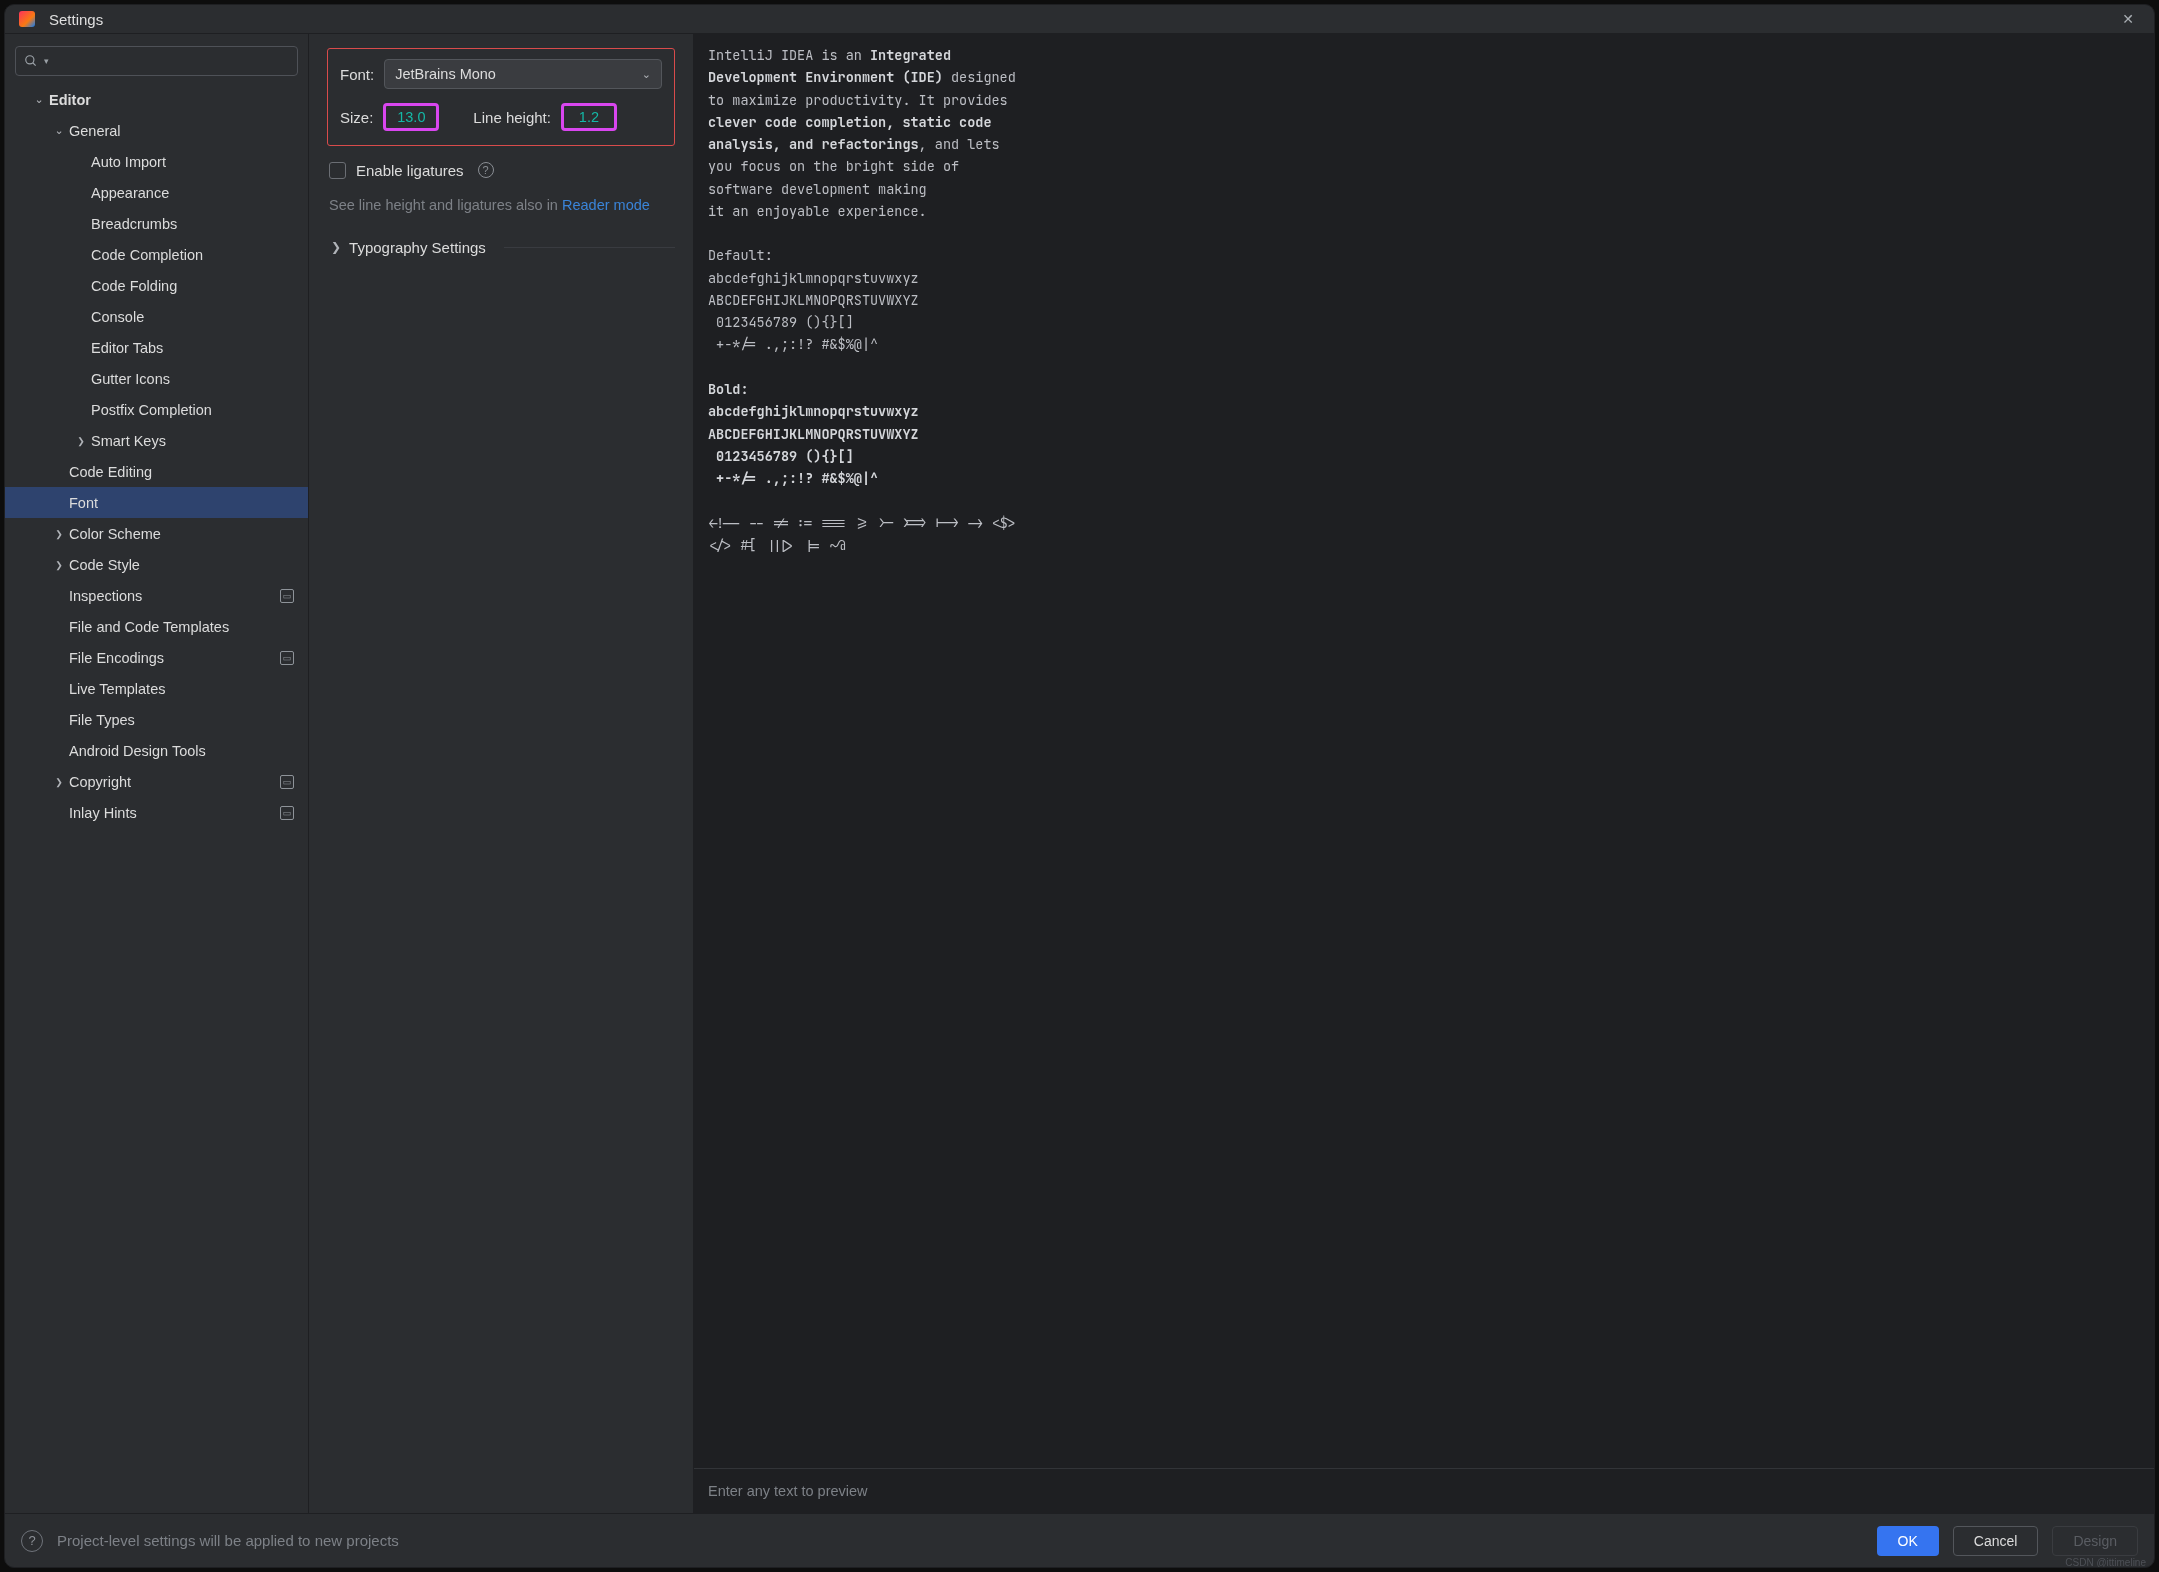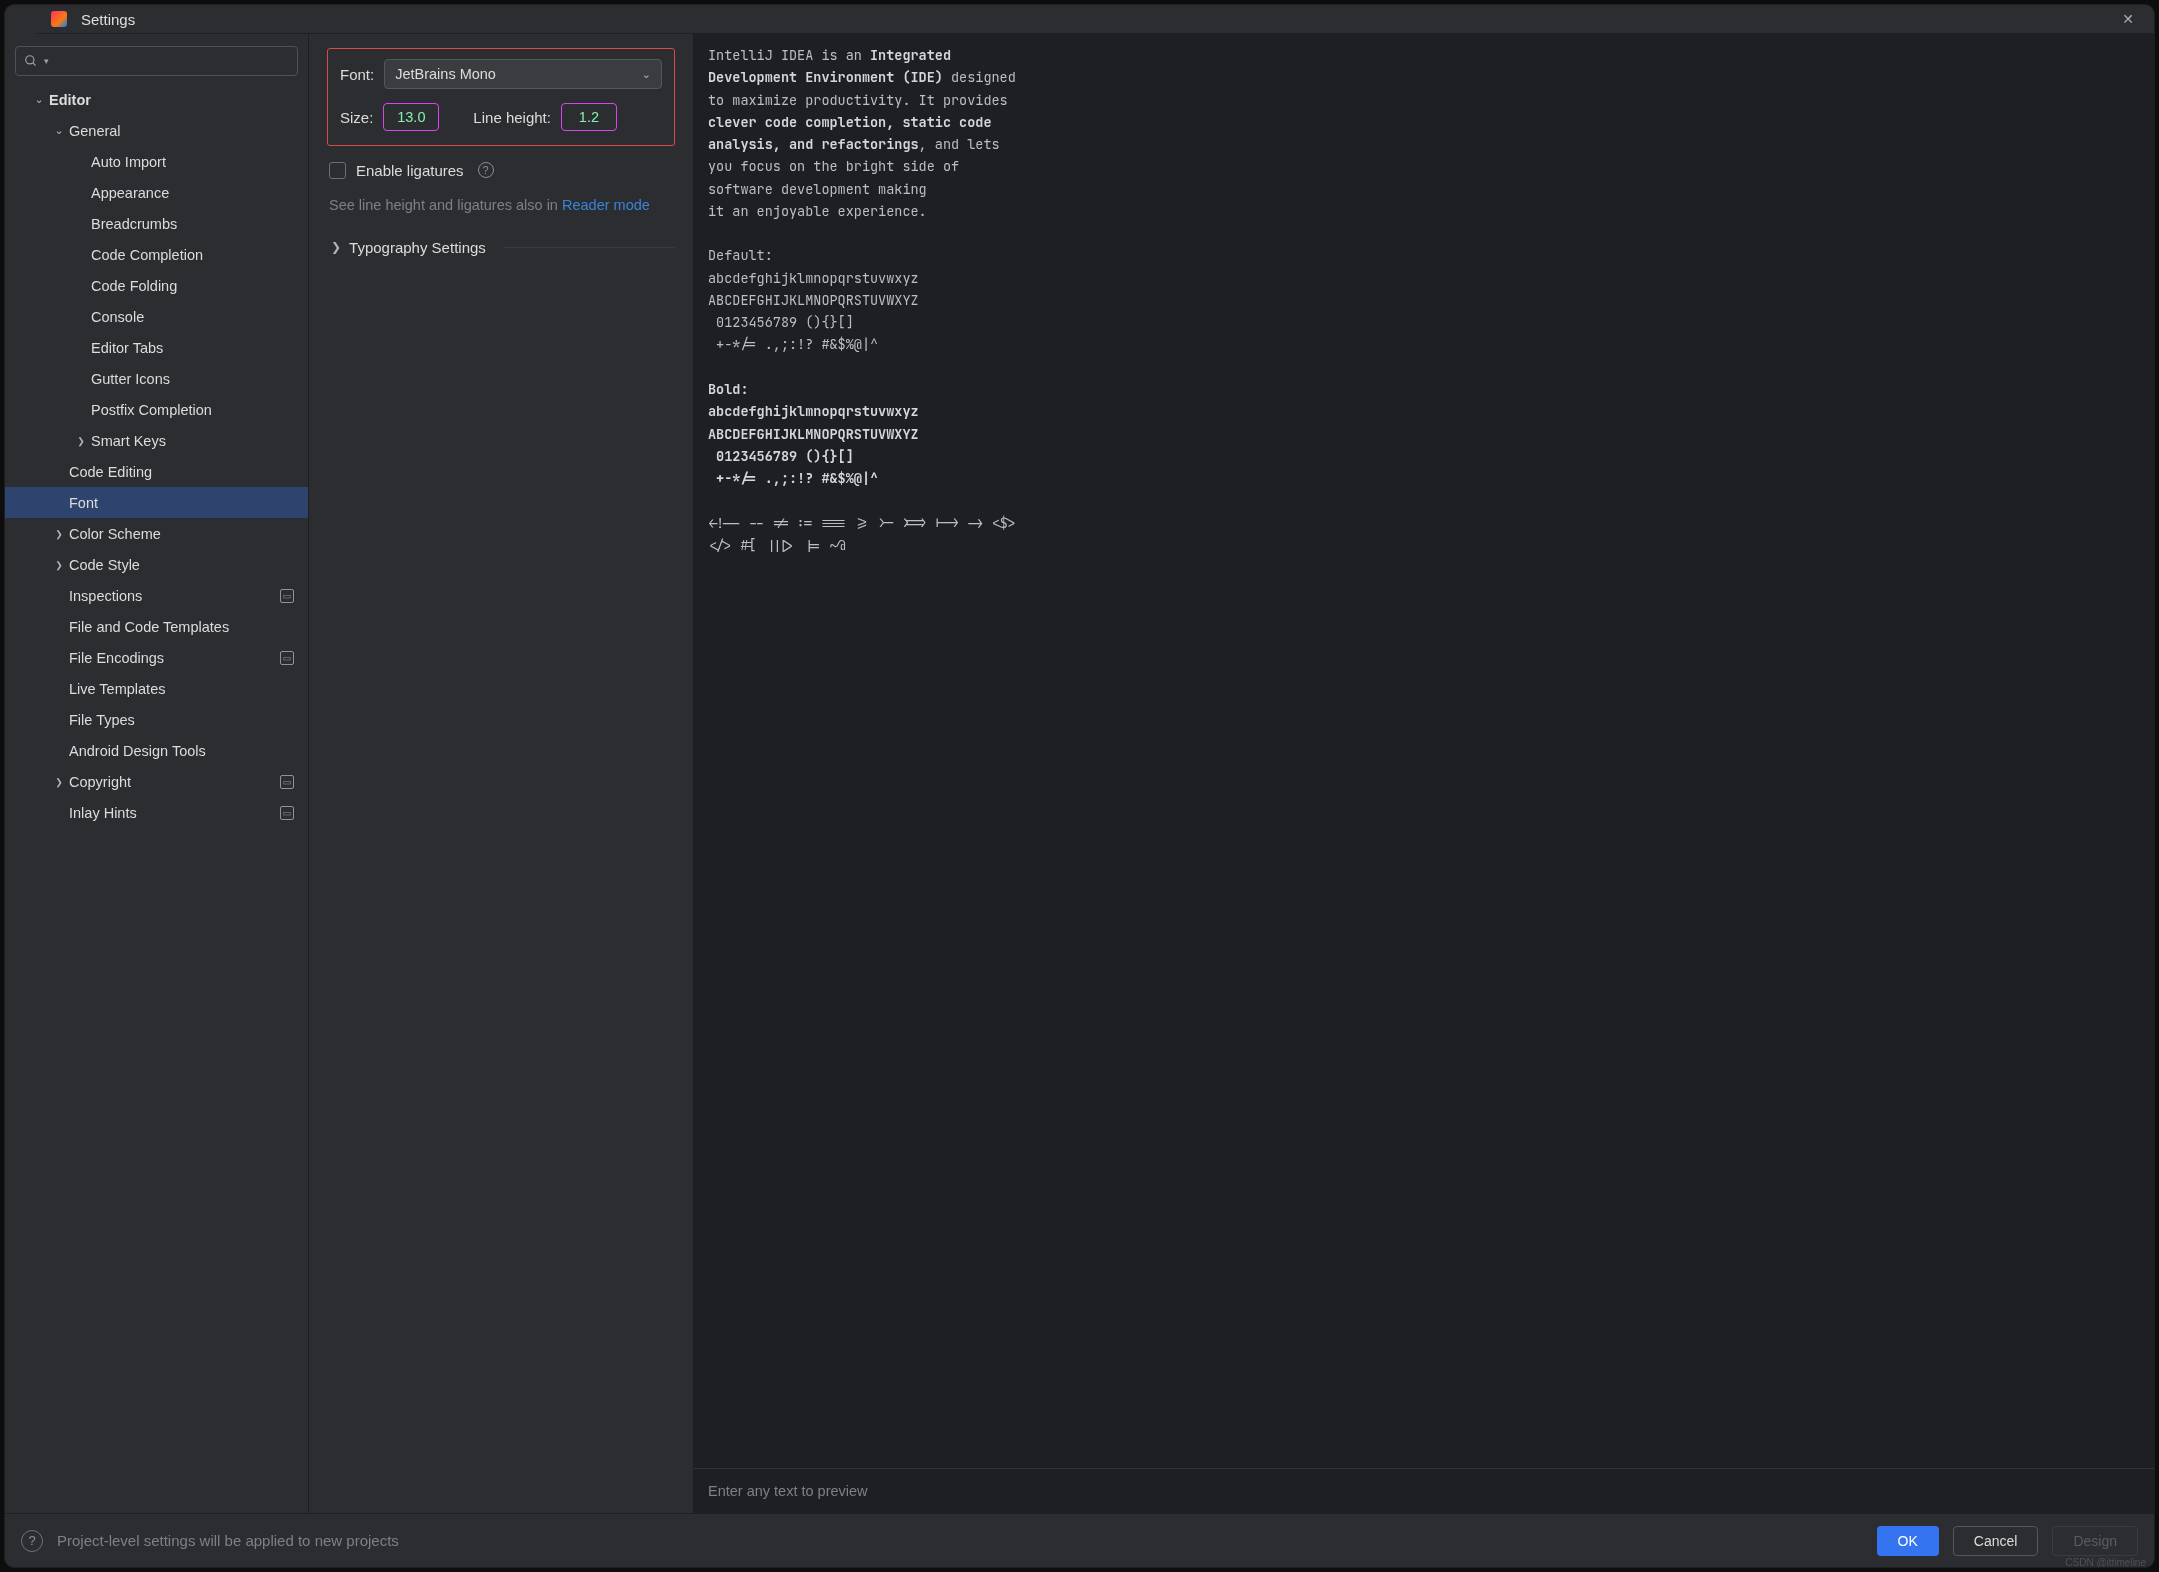--- a/index.html
+++ b/index.html
@@ -21,21 +21,20 @@
   display: flex;
   flex-direction: column;
   overflow: hidden;
 }
 .titlebar {
   height: 29px;
   display: flex;
   align-items: center;
   padding: 0 14px;
   border-bottom: 1px solid #1e1f22;
-  margin-left: 32px;
 }
 .app-icon {
   width: 16px; height: 16px;
   background: linear-gradient(135deg,#fe315d 0%,#f97a12 60%,#087cfa 100%);
   border-radius: 3px;
   margin-right: 14px;
 }
 .title { color: #dfdfdf; font-size: 15px; }
 .close-x { margin-left: auto; color:#a9aeb3; font-size:14px; cursor:pointer; padding:4px 6px;}
 .body { flex:1; display:flex; min-height:0; }
@@ -90,23 +89,23 @@
 .lbl-text { color:#dcdcdc; font-size:15px; }
 .select {
   flex:1; height:30px; background:#3a3c40;
   border:1px solid #53565b; border-radius:4px;
   display:flex; align-items:center; padding:0 10px;
   color:#dcdcdc; font-size:14.5px;
 }
 .select .chev-d { margin-left:auto; color:#b0b3b8; font-size:11px;}
 .num-input {
   width:56px; height:28px; background:#2b2d30;
-  border:1px solid #d946ef; border-radius:4px;
+  border:3px solid #d946ef; border-radius:4px;
   display:flex; align-items:center; justify-content:center;
-  color:#86efac; font-size:14.5px;
+  color:#14b8a6; font-size:14.5px;
 }
 .checkbox-row { display:flex; align-items:flex-start; gap:10px; margin:16px 0 0 2px;}
 .checkbox { width:17px;height:17px;border:1.5px solid #6b6e74;border-radius:3px;}
 .help-q {
   width:16px;height:16px;border:1.3px solid #8a8e94;border-radius:50%;
   display:flex;align-items:center;justify-content:center;
   font-size:11px;color:#8a8e94;margin-left:4px;
 }
 .hint { color:#7d8187; font-size:14.5px; margin:16px 0 0 2px; line-height:1.5;}
 .hint a { color:#3a84d8; text-decoration:none; }

